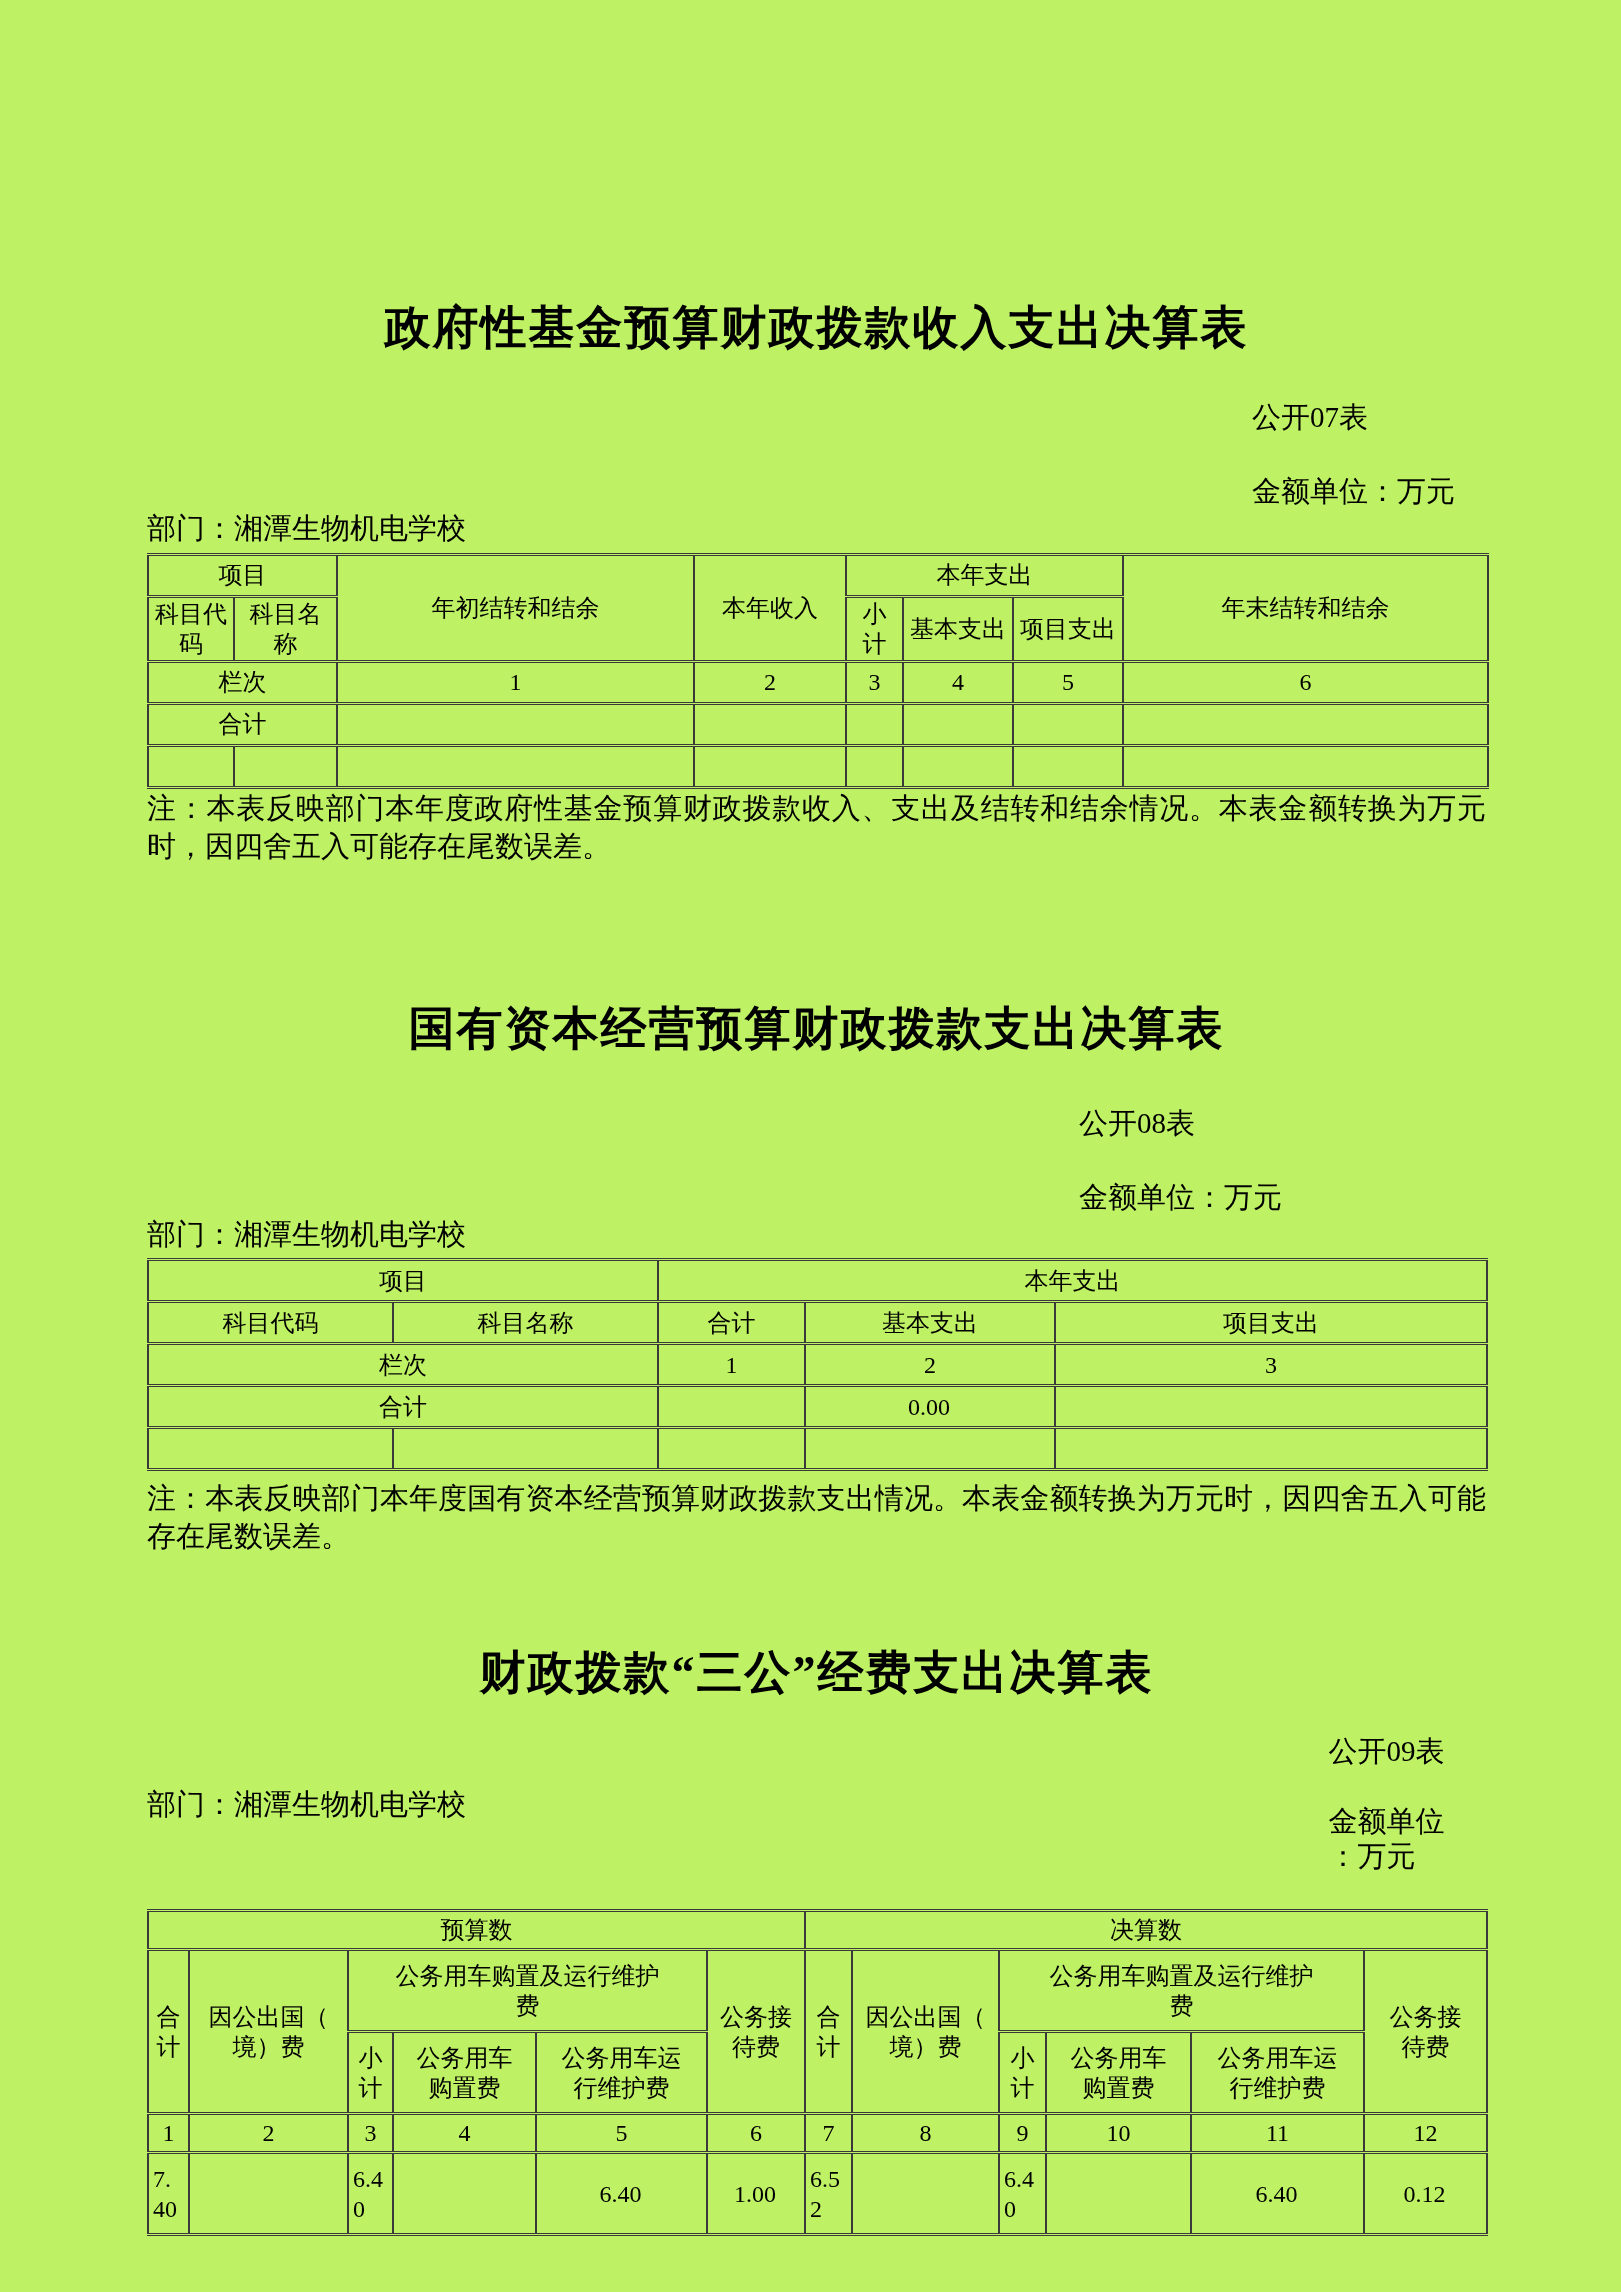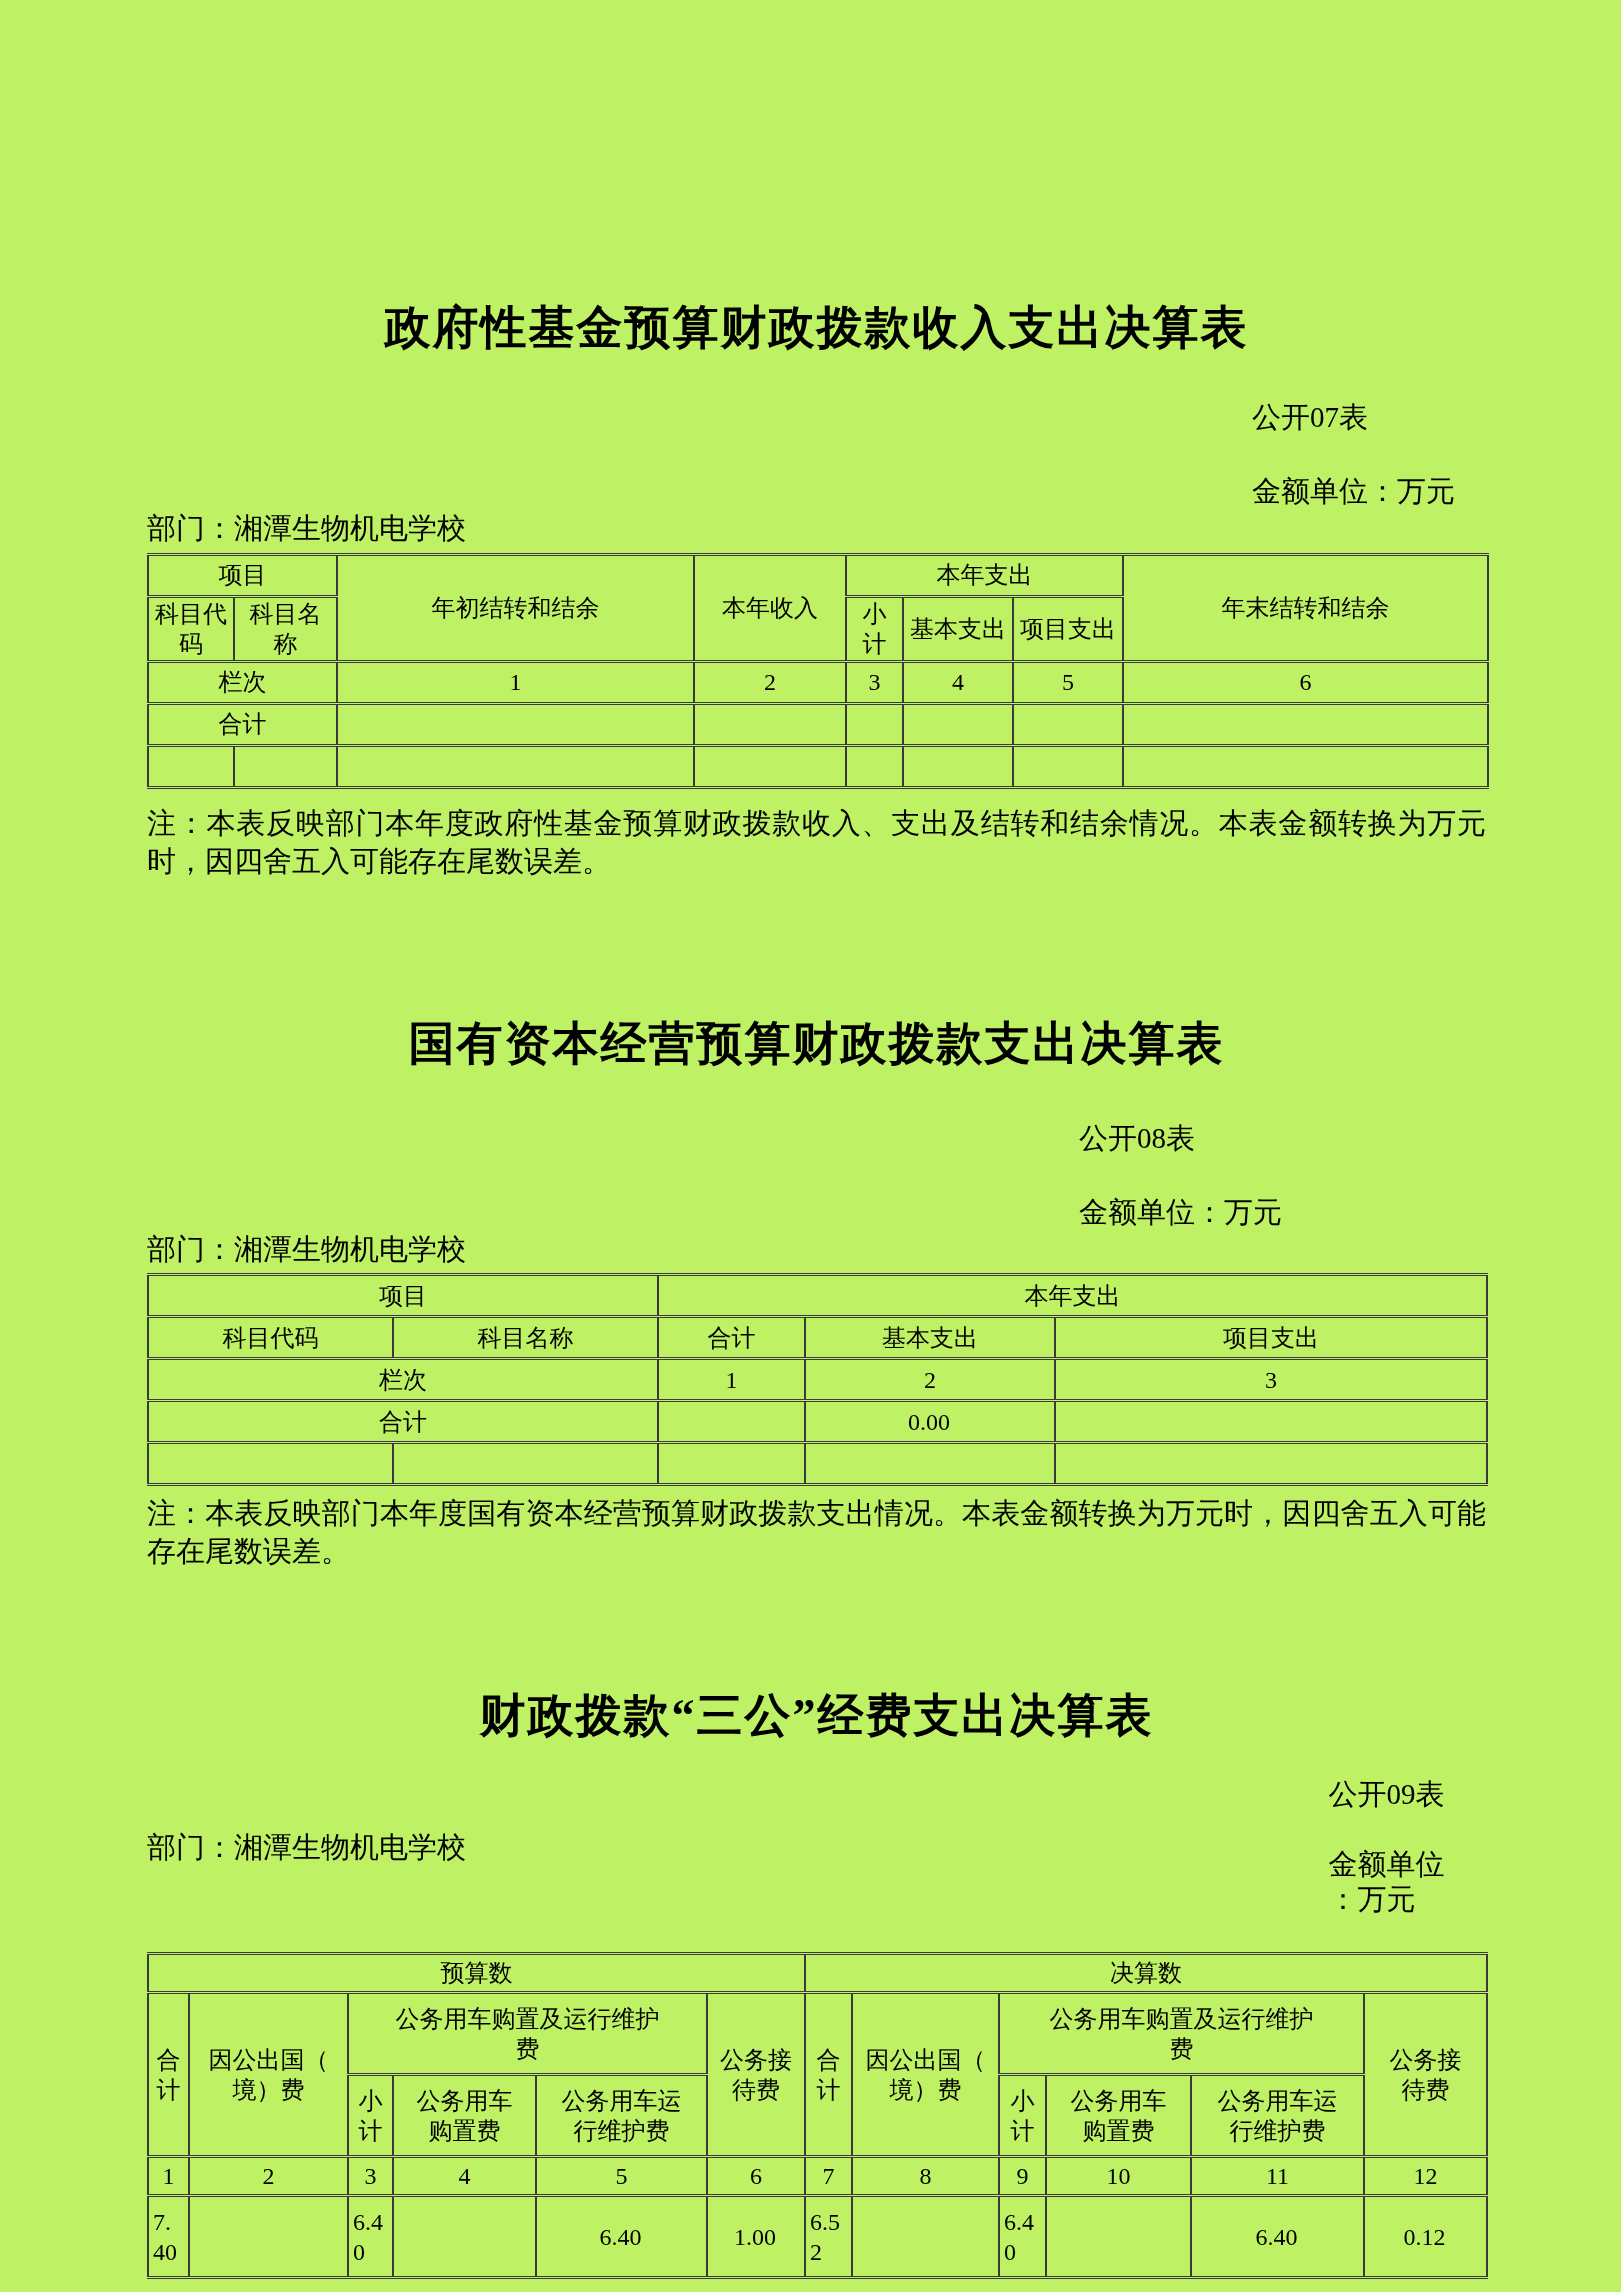--- a/index.html
+++ b/index.html
@@ -38,26 +38,26 @@
   .t07 td, .t08 td { height:42px; }
   .t09 .r1 td, .t09 .r4 td { height:39px; }
   .t09 .r2 td, .t09 .r3 td, .t09 .r5 td { height:82px; }
   td.al { text-align:left;  padding-left:3.9px; }
   td.ar { padding-right:7.8px; }
   .note { font-size:29px; line-height:38px; text-align:justify; }
   
   .sec07 .doc-title { margin-top:301px; }
   .sec07 .meta-row  { margin-top:7.8px; }
   .sec07 table      { margin-top:5.9px; }
-  .sec07 .note      { margin-top:15px; }
+  .sec07 .note      { margin-top:0; }
   .sec08 .doc-title { margin-top:137px; }
   .sec08 .meta-row  { margin-top:13.7px; }
   .sec08 table      { margin-top:4.9px; }
   .sec08 .note      { margin-top:7.8px; }
-  .sec09 .doc-title { margin-top:119px; }
+  .sec09 .doc-title { margin-top:91px; }
   .sec09 .meta-row  { margin-top:0px; }
   .sec09 table      { margin-top:0px; }
 </style>
 </head>
 <body>
 
 <div class="page">
   <div class="content">
 
     <section class="sec07">

